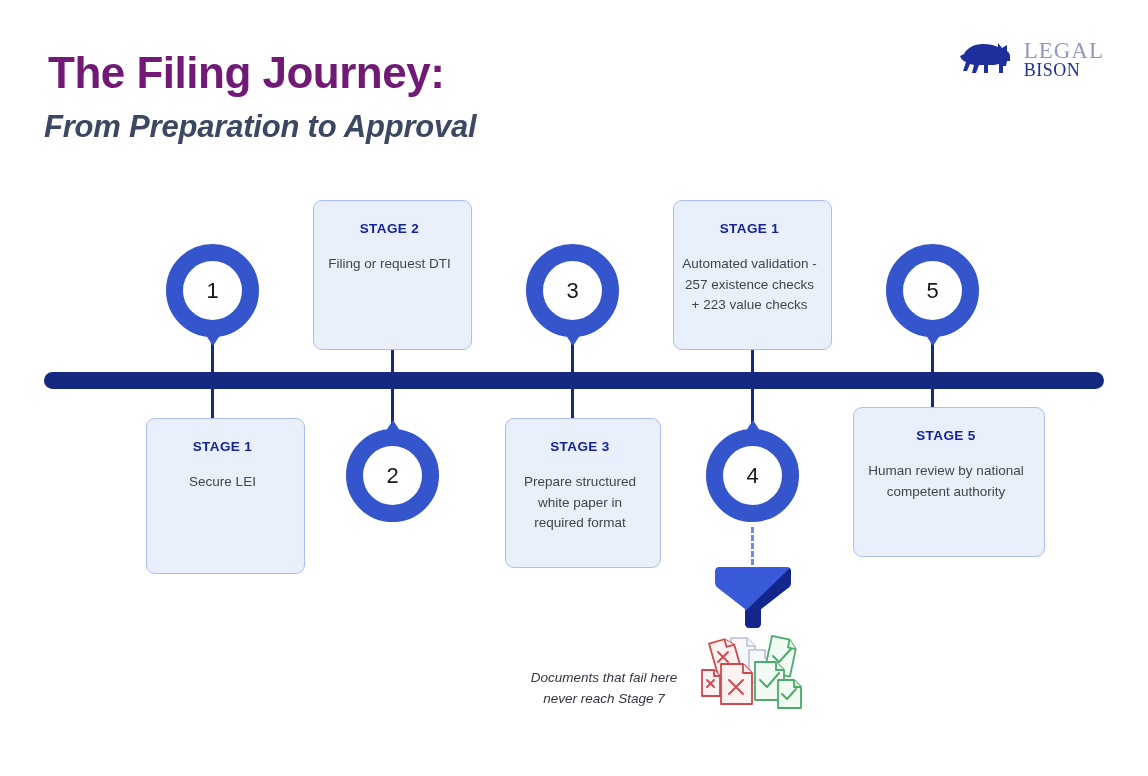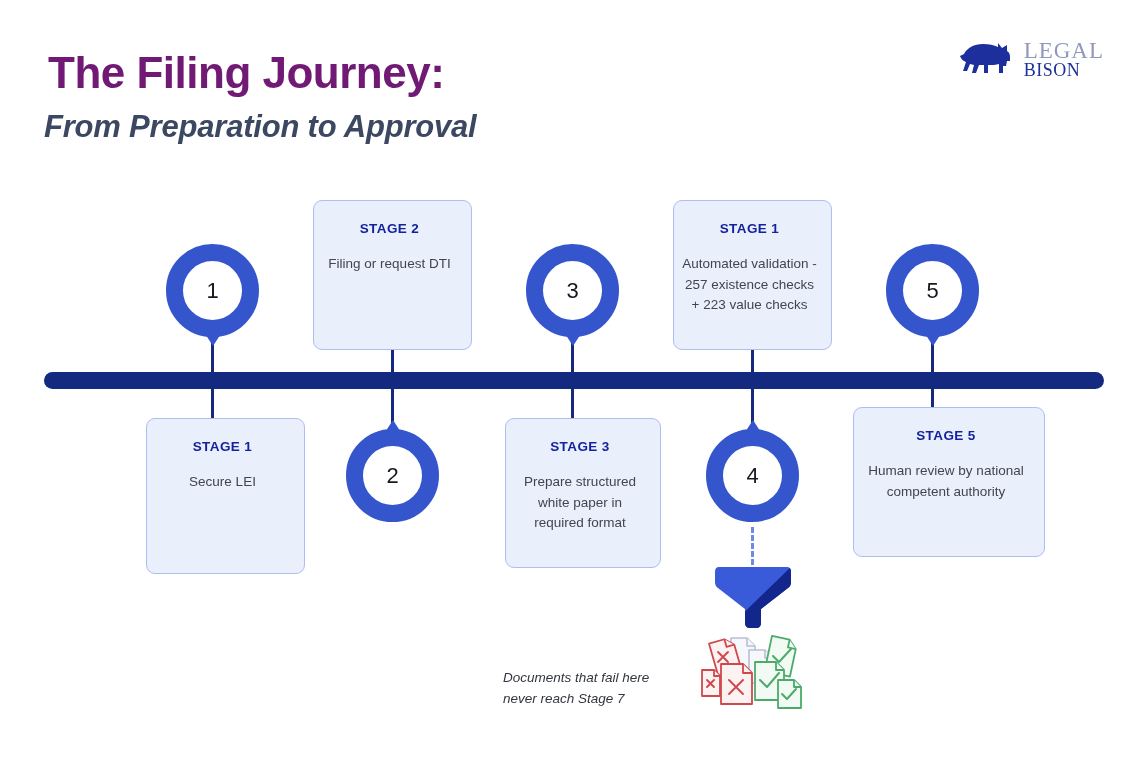--- a/index.html
+++ b/index.html
@@ -178,21 +178,21 @@
   }
   .funnel { position: absolute; z-index: 4; }
 
   
   .caption {
     position: absolute;
     font-size: 13.5px;
     font-style: italic;
     color: #32363f;
     line-height: 1.55;
-    text-align: left;
+    text-align: center;
     z-index: 4;
   }
 
   .docs { position: absolute; z-index: 4; }
 </style>
 </head>
 <body>
 
 <div id="canvas">
 

